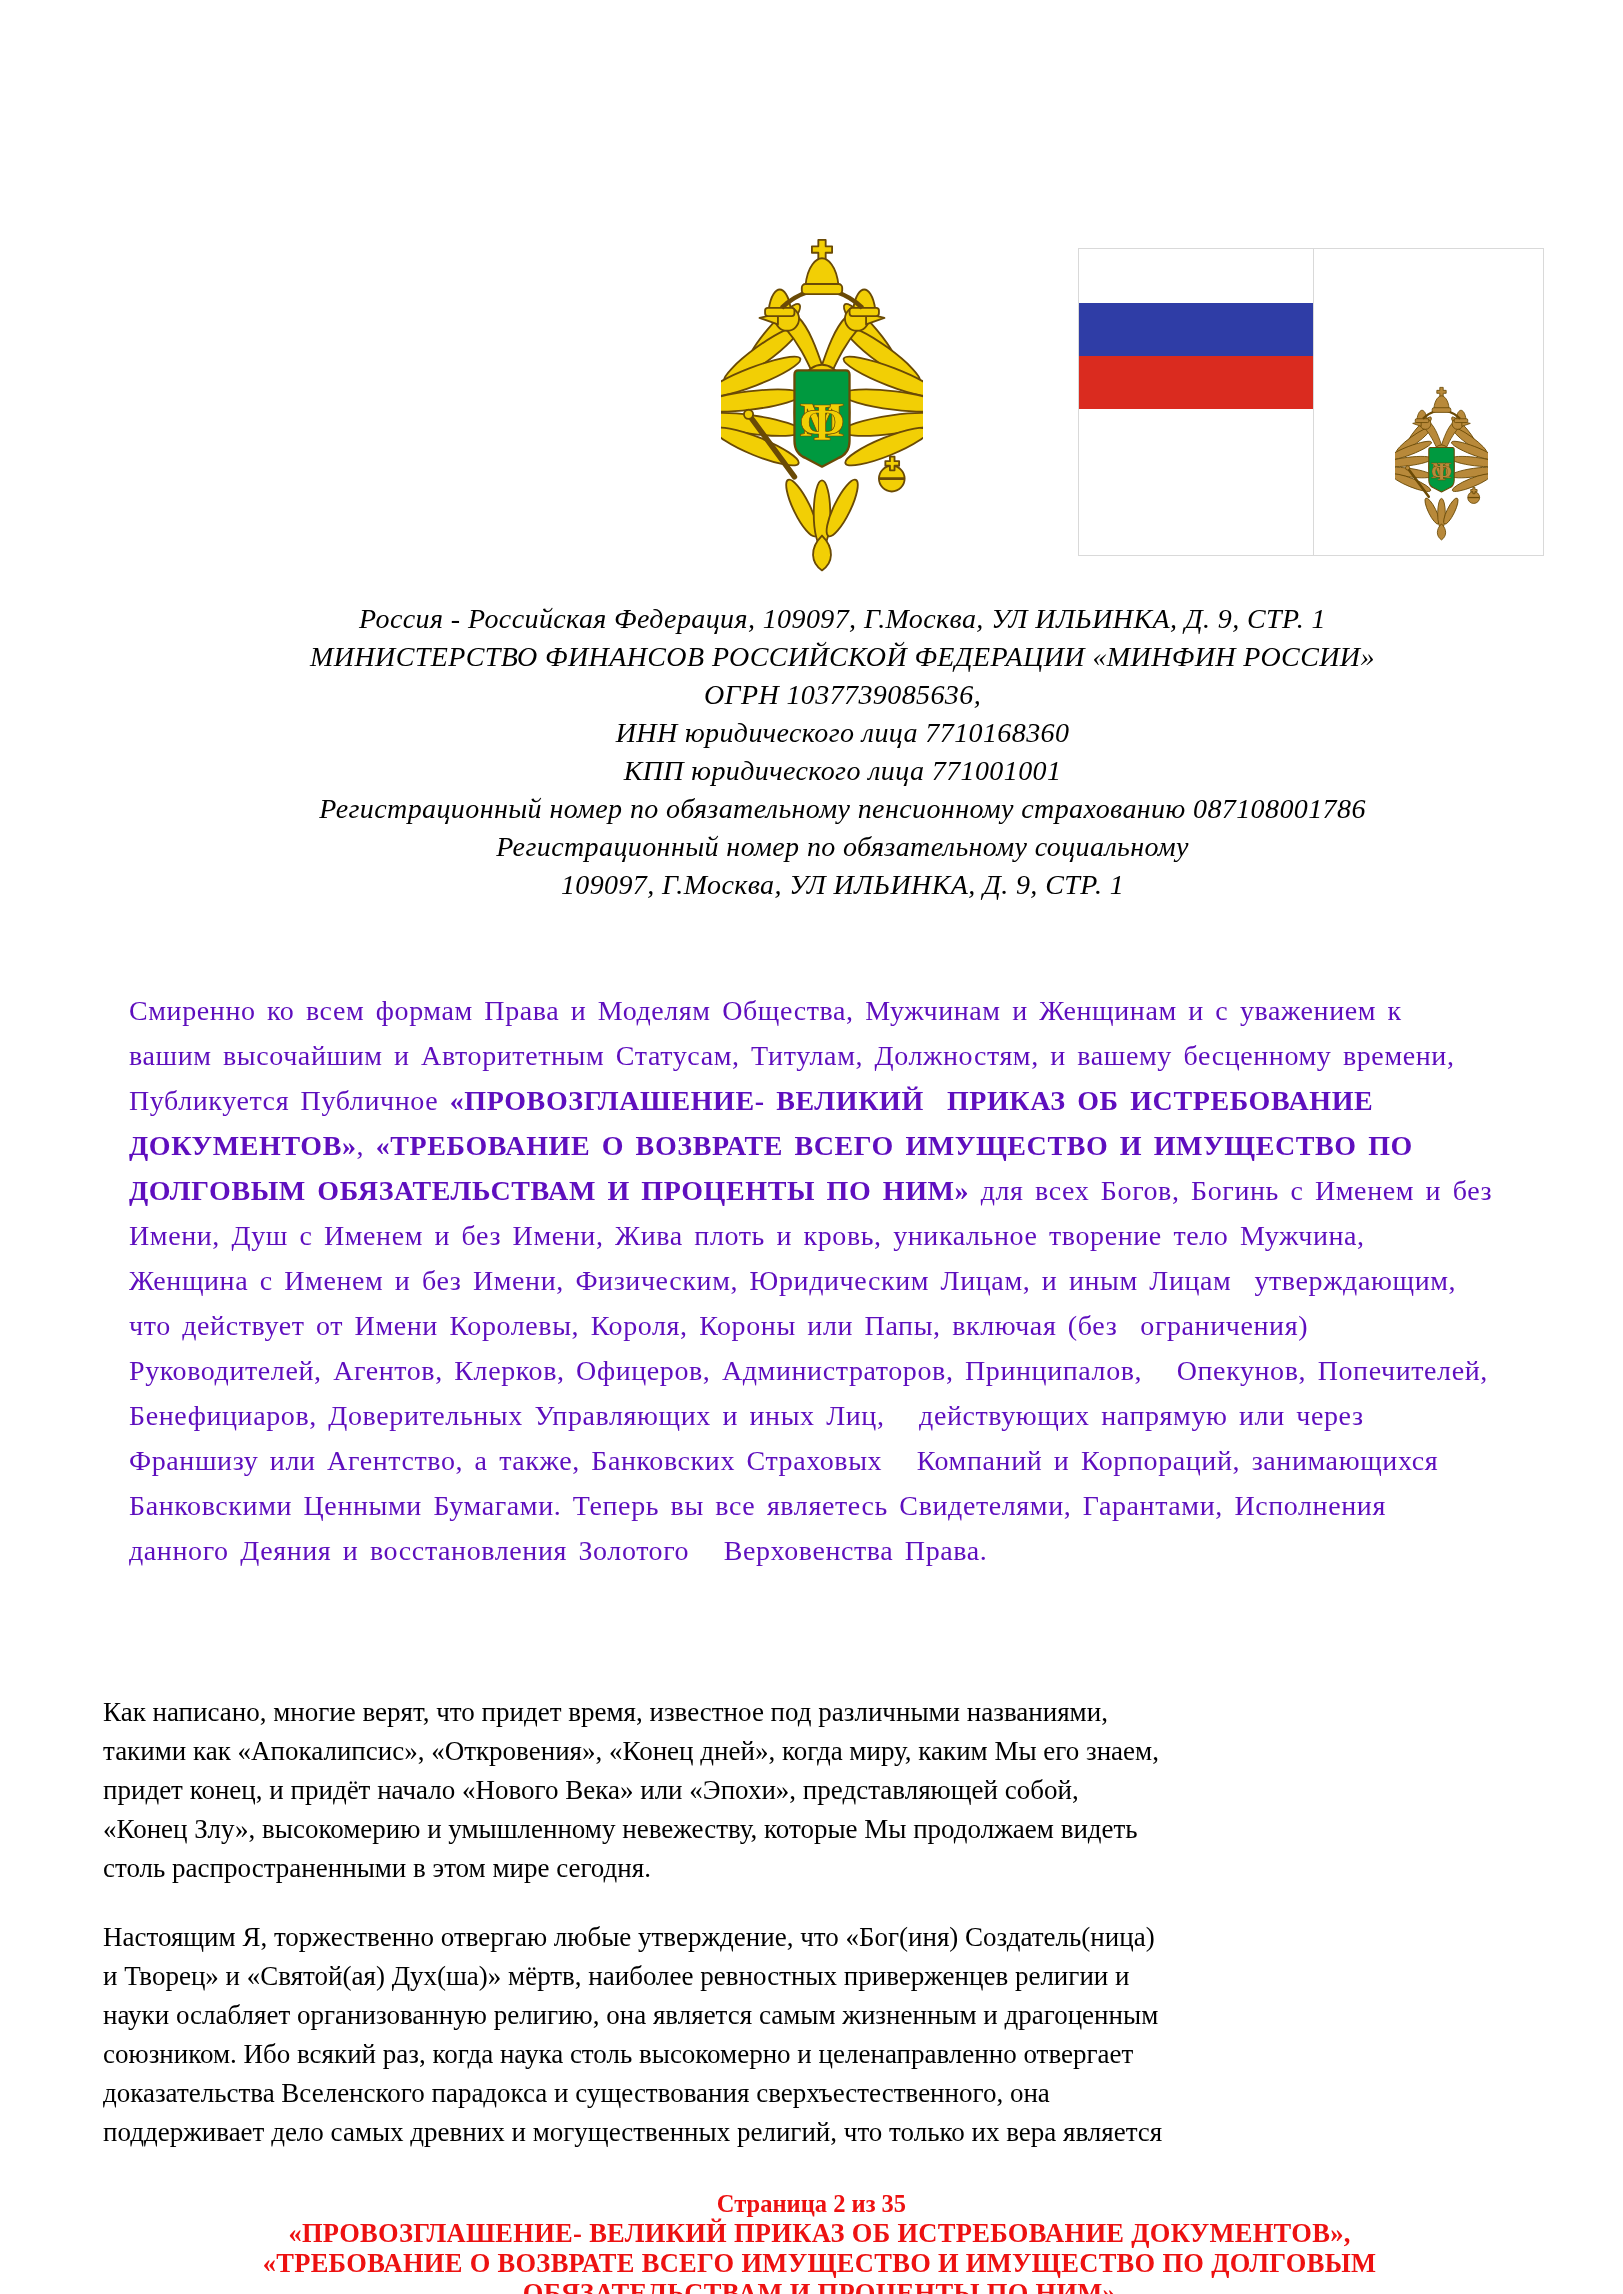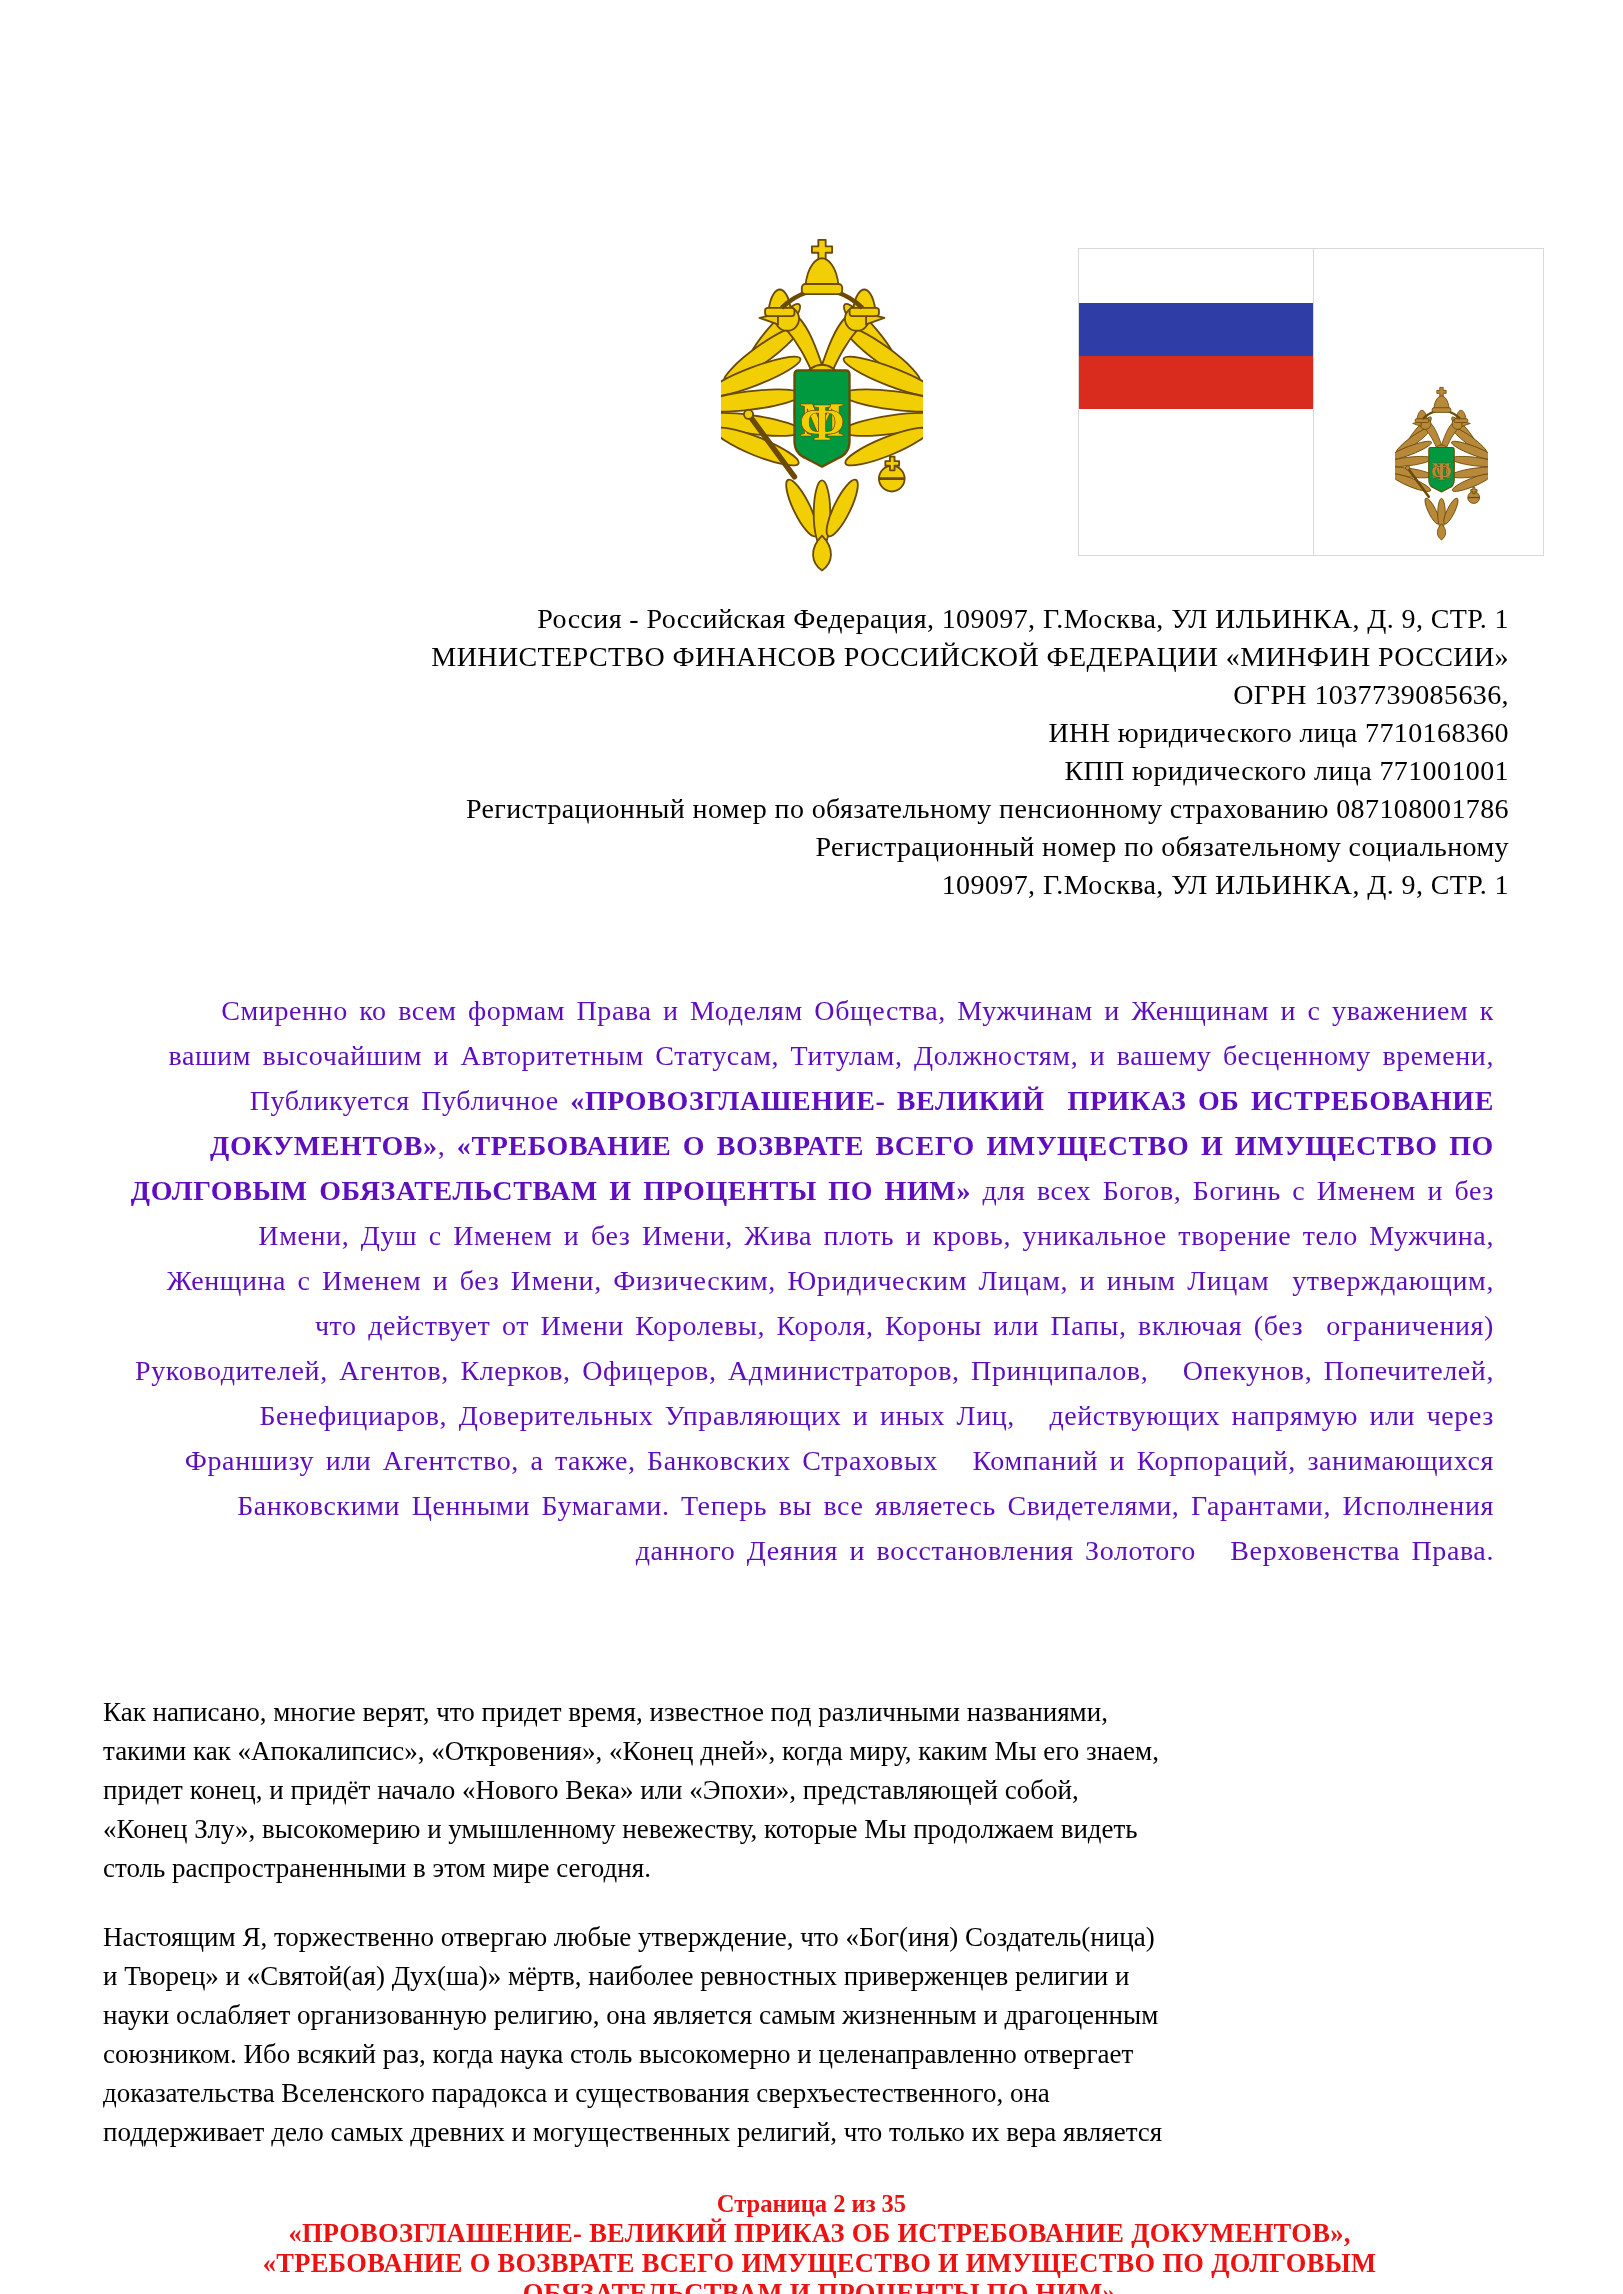--- a/index.html
+++ b/index.html
@@ -16,26 +16,26 @@
   .band-white{top:0;height:54px;background:#ffffff;}
   .band-blue{top:54px;height:53px;background:#2f3da6;}
   .band-red{top:107px;height:53px;background:#da2b1f;}
   .emblem-small{position:absolute;left:53px;top:135px;width:149px;height:161px;color:#b8893a;}
   svg .ol{stroke:#6a4a06;stroke-width:2;stroke-linejoin:round;}
   svg .shield{fill:#00993f;stroke:#6a4a06;stroke-width:2.5;}
   svg .mono{fill:currentColor;stroke:#6a4a06;stroke-width:0.8;font-family:"Liberation Serif",serif;font-weight:bold;text-anchor:middle;}
   
   .org-header{
     position:absolute;left:176px;right:114px;top:600px;
-    text-align:right;font-size:28px;line-height:38px;letter-spacing:0.4px;white-space:nowrap;
+    text-align:center;font-size:28px;line-height:38px;letter-spacing:0.4px;white-space:nowrap;font-style:italic;
   }
   
   .proclamation{
     position:absolute;left:129px;right:129px;top:988px;
-    text-align:right;font-size:28px;line-height:45px;
+    text-align:left;font-size:28px;line-height:45px;
     color:#5e0ebe;white-space:pre-wrap;word-spacing:3.9px;letter-spacing:0.6px;
   }
   .proclamation .bold{font-weight:bold;}
   
   .body-par{position:absolute;left:103px;width:1063px;font-size:27px;line-height:39px;text-align:left;}
   .par-1{top:1693px;}
   .par-2{top:1918px;}
   
   .page-footer{position:absolute;left:0;right:0;top:2170px;text-align:center;color:#ed1111;font-weight:bold;margin-top:20px;}
   .footer-page{font-size:24.5px;line-height:28px;}

